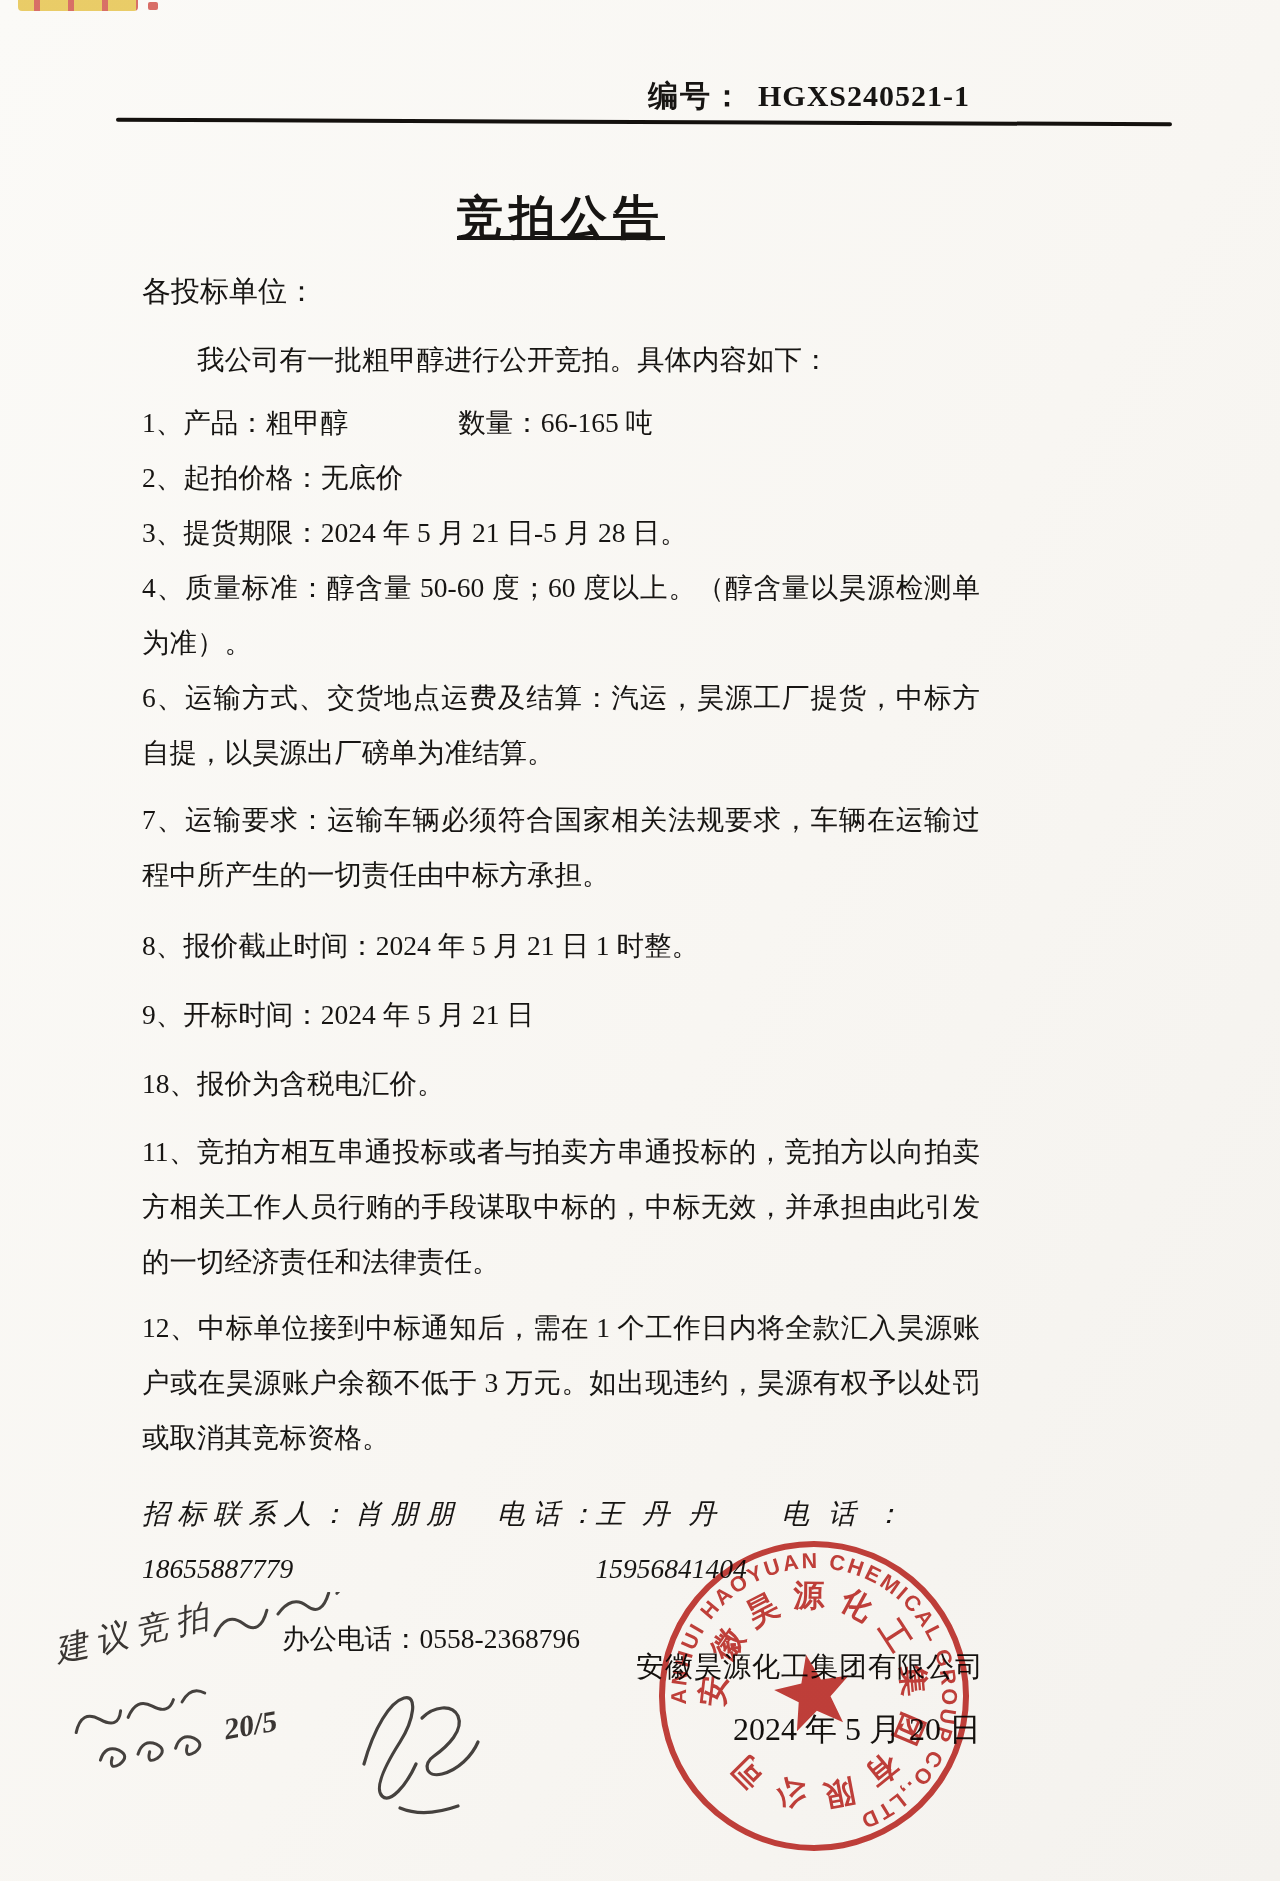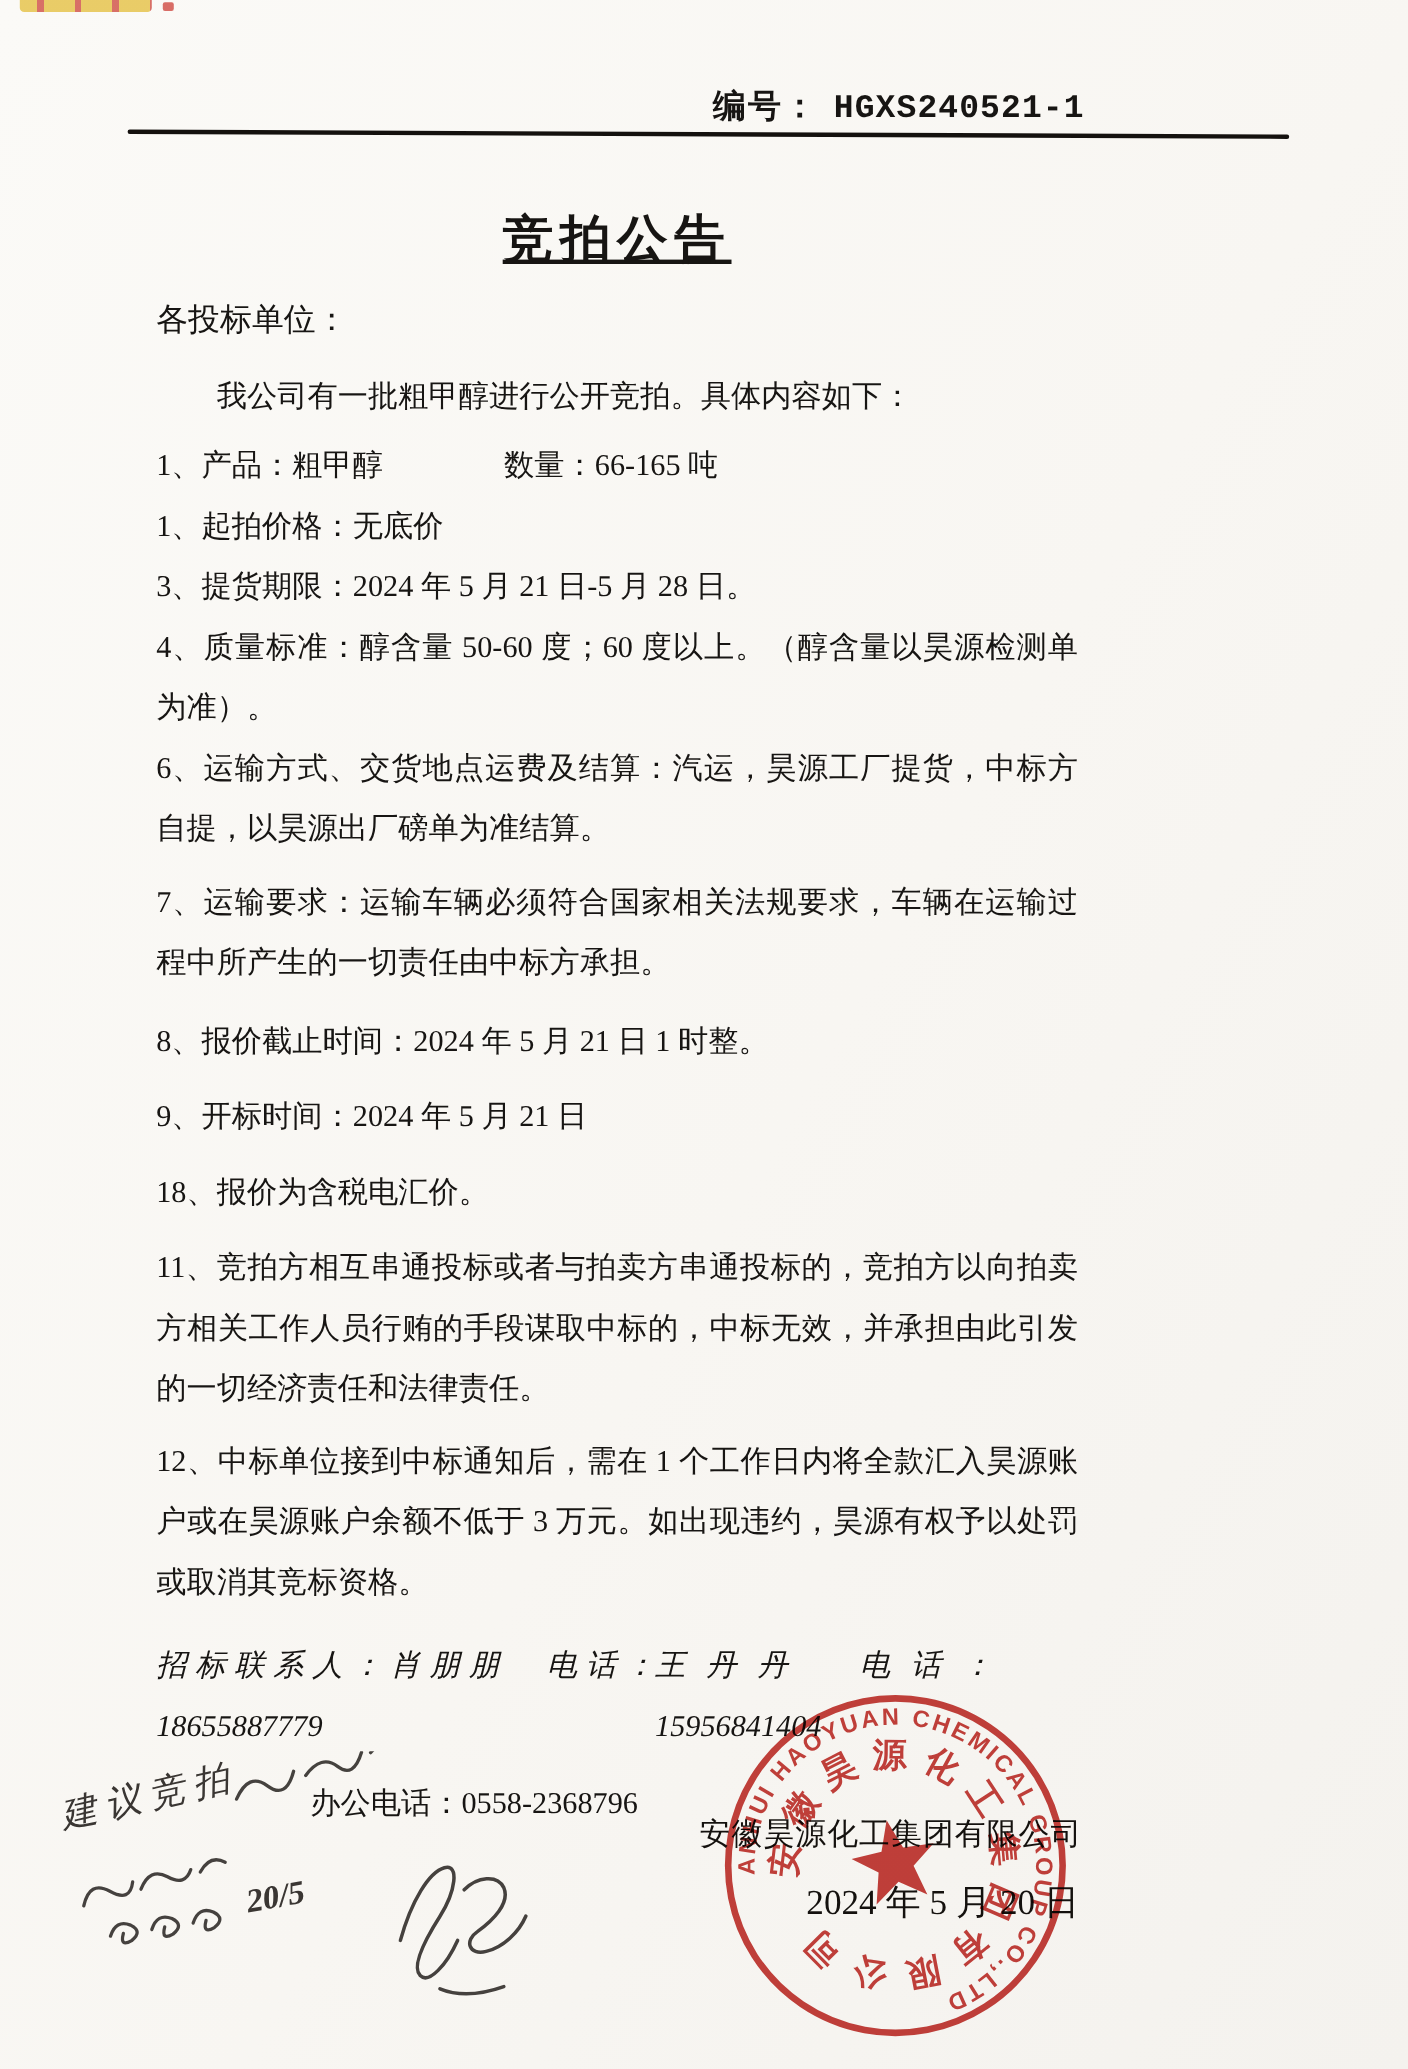--- a/index.html
+++ b/index.html
@@ -19,21 +19,21 @@
     position:absolute;left:18px;top:0;width:120px;height:11px;
     background:repeating-linear-gradient(90deg,#e6c44e 0 16px,#d2574d 16px 22px,#e6c44e 22px 34px);
     opacity:.85;border-radius:0 0 4px 4px;
   }
   .scan-dot{position:absolute;left:148px;top:2px;width:10px;height:8px;background:#cf4a42;opacity:.8;border-radius:2px;}
 
   .doc-no{
     position:absolute;top:76px;left:648px;
     font-size:30px;font-weight:bold;letter-spacing:2px;white-space:nowrap;
   }
-  .doc-no .num{font-family:Liberation Mono, monospace;letter-spacing:1px;margin-left:14px;}
+  .doc-no .num{font-family:Liberation Serif, serif;letter-spacing:1px;margin-left:14px;}
   .top-rule{
     position:absolute;top:120px;left:116px;width:1056px;height:4px;
     background:#14110e;transform:rotate(.25deg);border-radius:2px;
   }
 
   .content{
     position:absolute;left:142px;top:0;width:838px;
     font-size:27.5px;line-height:55px;text-align:justify;
   }
   .content p{margin:0;}
@@ -87,21 +87,21 @@
     <span>编号：</span><span class="num">HGXS240521-1</span>
   </div>
   <div class="top-rule"></div>
 
   <div class="content">
     <h1 class="title">竞拍公告</h1>
     <p class="salutation">各投标单位：</p>
     <p class="intro">我公司有一批粗甲醇进行公开竞拍。具体内容如下：</p>
 
     <p class="line" style="margin-top:8px">1、产品：粗甲醇　　　　数量：66-165 吨</p>
-    <p class="line" style="margin-top:0">1、起拍价格：无底价</p>
+    <p class="line" style="margin-top:0">2、起拍价格：无底价</p>
     <p class="line" style="margin-top:0">3、提货期限：2024 年 5 月 21 日-5 月 28 日。</p>
     <p class="line" style="margin-top:0">4、质量标准：醇含量 50-60 度；60 度以上。（醇含量以昊源检测单为准）。</p>
     <p class="line" style="margin-top:0">6、运输方式、交货地点运费及结算：汽运，昊源工厂提货，中标方自提，以昊源出厂磅单为准结算。</p>
     <p class="line" style="margin-top:12px">7、运输要求：运输车辆必须符合国家相关法规要求，车辆在运输过程中所产生的一切责任由中标方承担。</p>
     <p class="line" style="margin-top:16px">8、报价截止时间：2024 年 5 月 21 日 1 时整。</p>
     <p class="line" style="margin-top:14px">9、开标时间：2024 年 5 月 21 日</p>
     <p class="line" style="margin-top:14px">18、报价为含税电汇价。</p>
     <p class="line" style="margin-top:13px">11、竞拍方相互串通投标或者与拍卖方串通投标的，竞拍方以向拍卖方相关工作人员行贿的手段谋取中标的，中标无效，并承担由此引发的一切经济责任和法律责任。</p>
     <p class="line" style="margin-top:11px">12、中标单位接到中标通知后，需在 1 个工作日内将全款汇入昊源账户或在昊源账户余额不低于 3 万元。如出现违约，昊源有权予以处罚或取消其竞标资格。</p>
 

